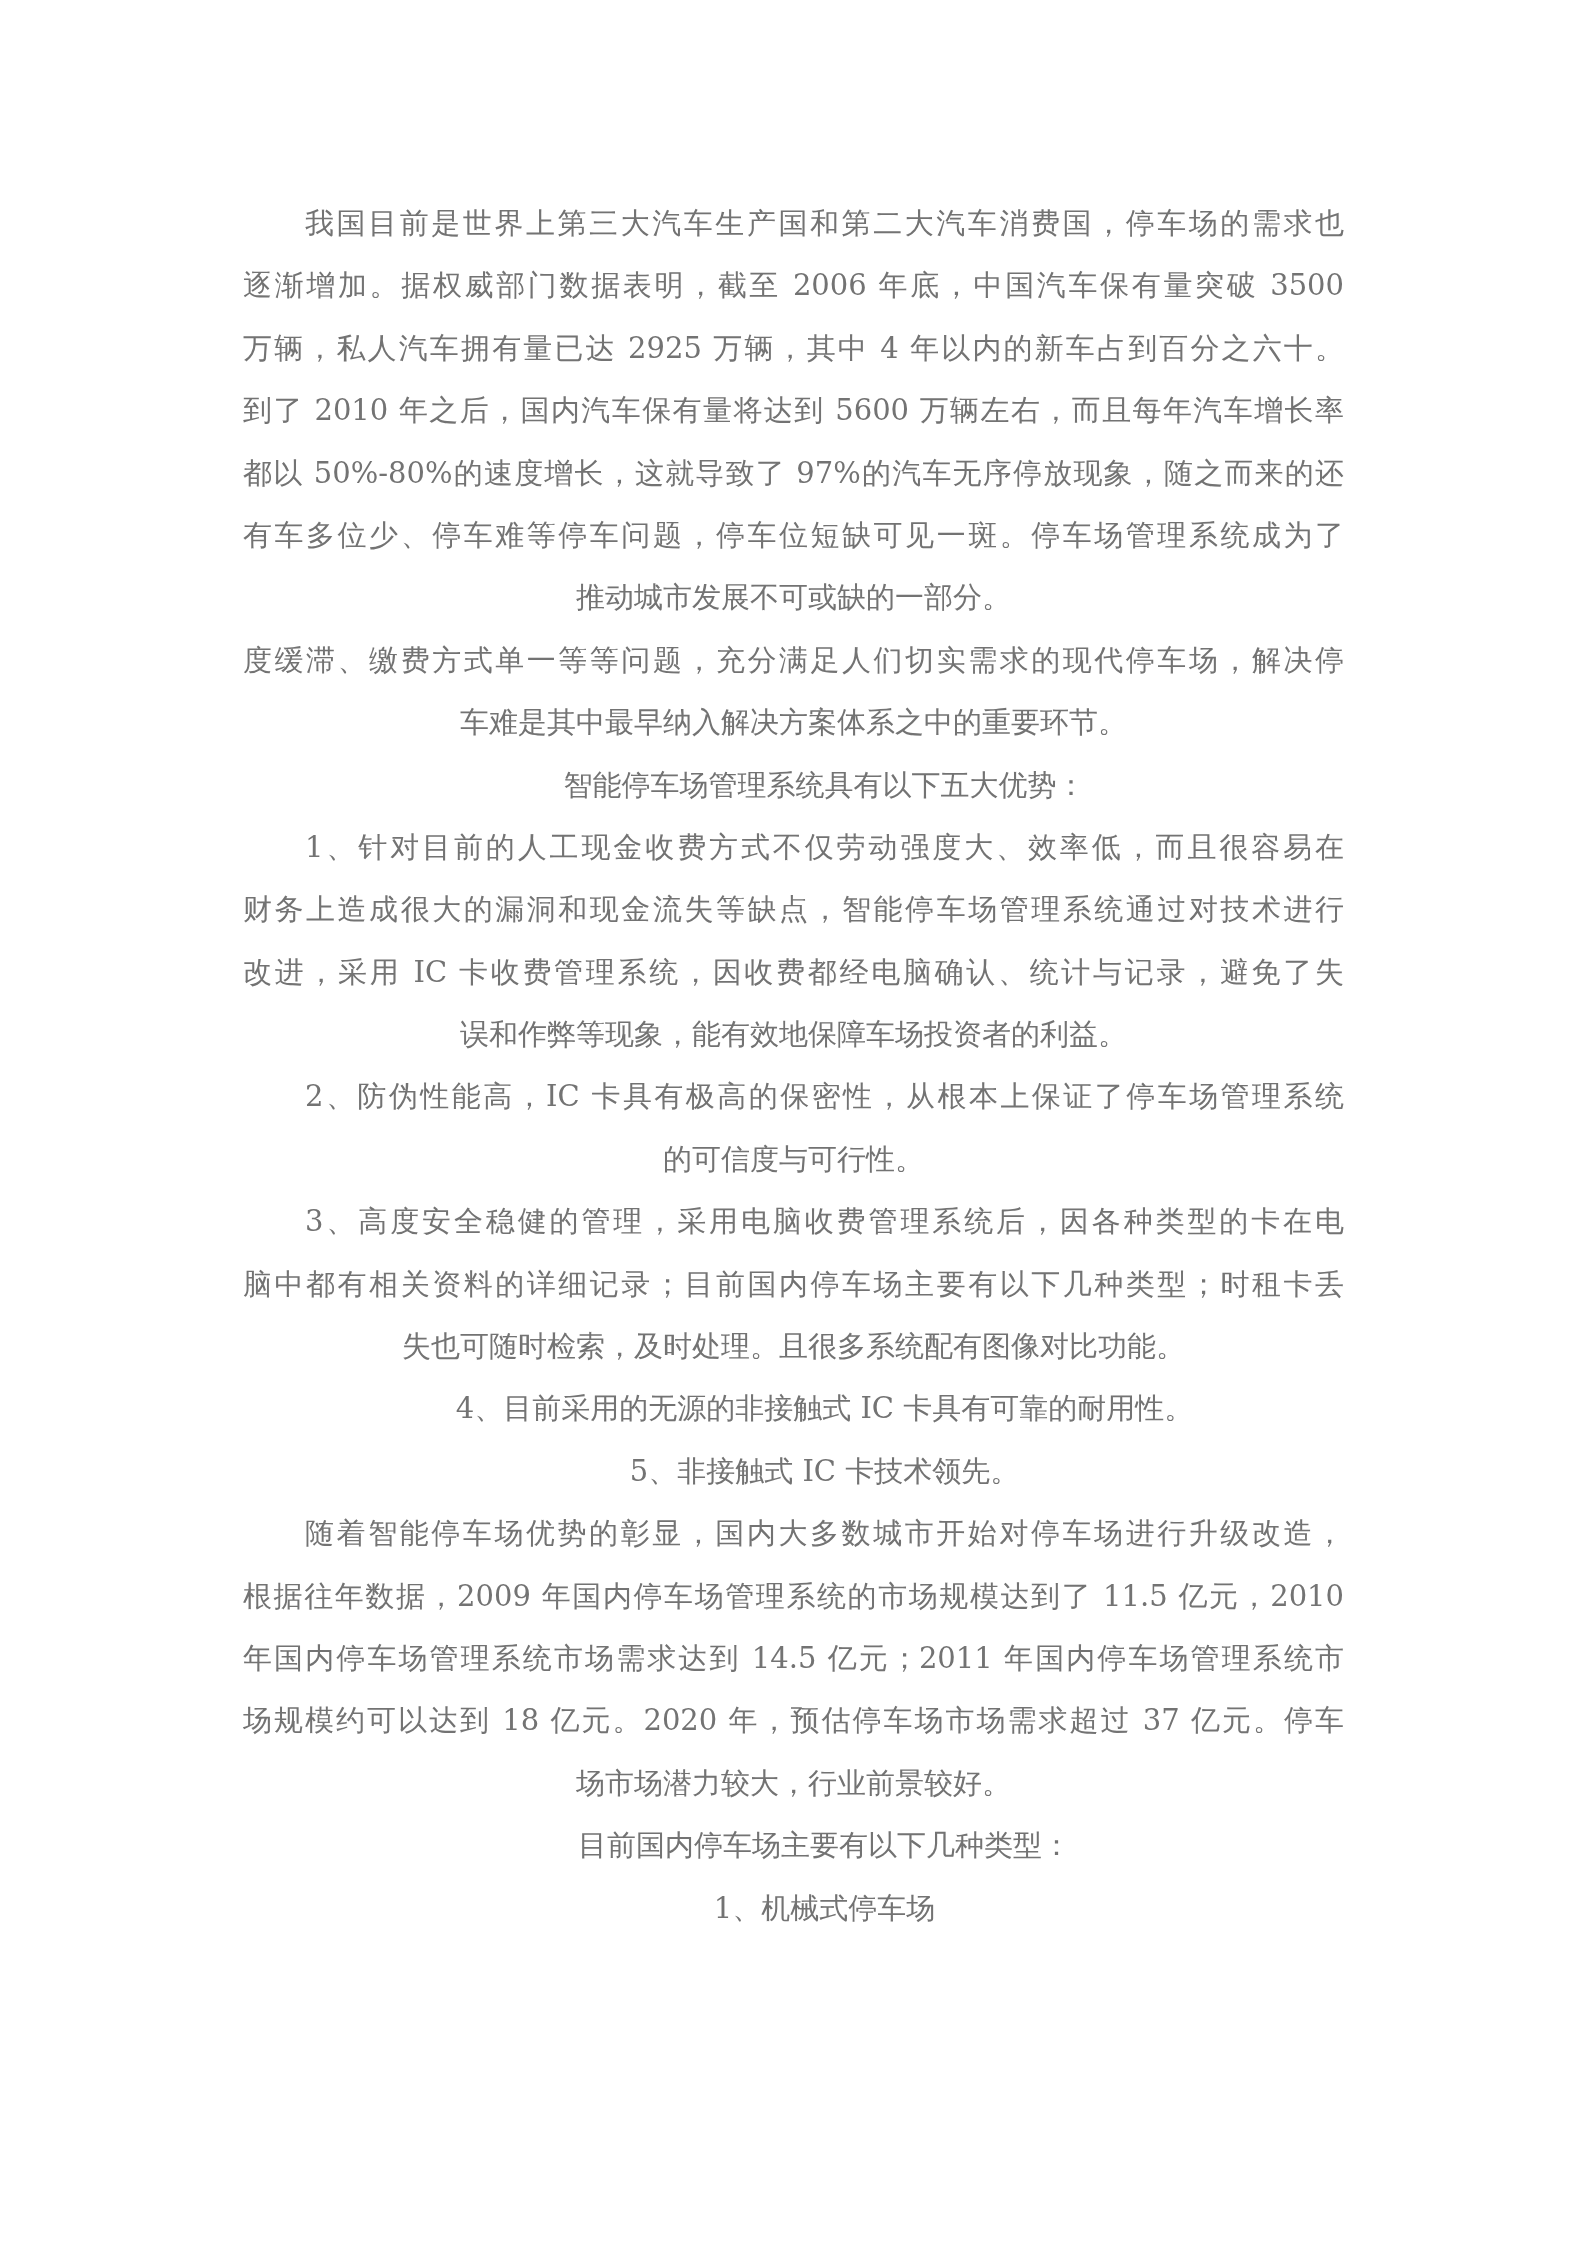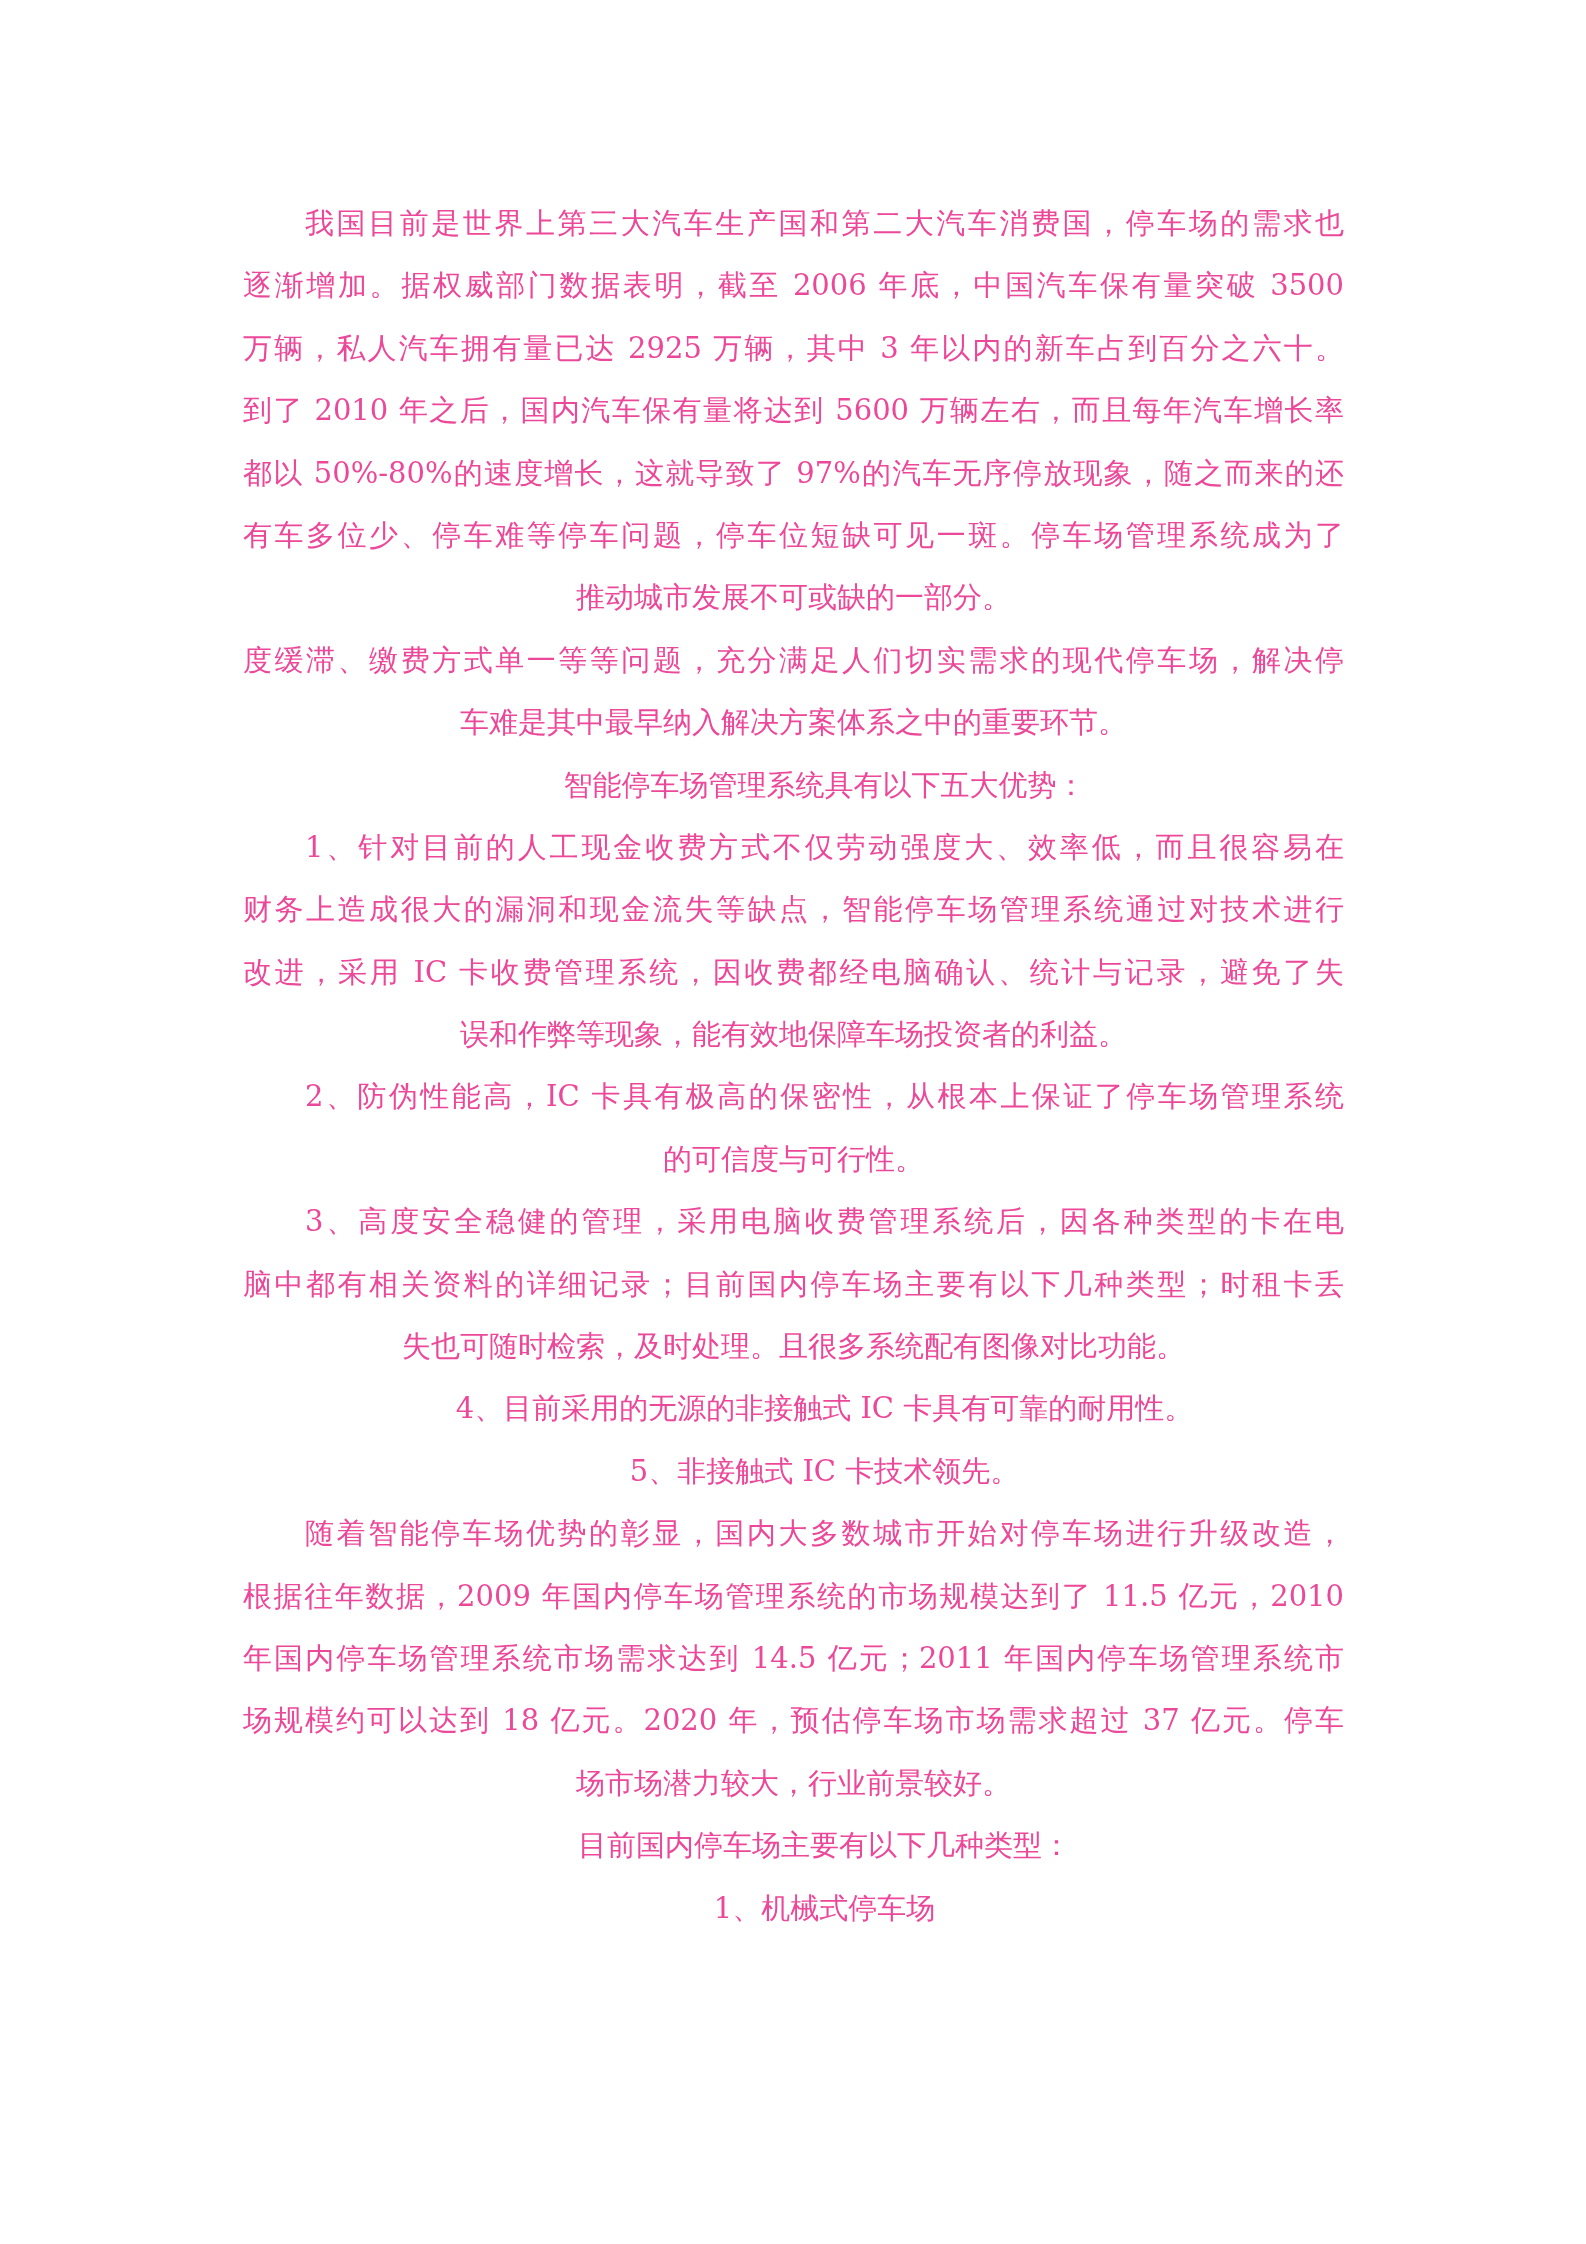--- a/index.html
+++ b/index.html
@@ -11,21 +11,21 @@
     width: 1586px;
     height: 2244px;
     position: relative;
     overflow: hidden;
   }
   .page {
     position: absolute;
     left: 243px;
     top: 192px;
     width: 1101px;
-    color: #ec4899;
+    color: #737373;
     font-family: "DejaVu Serif", "Liberation Serif", serif;
     font-size: 29px;
     line-height: 62.4px;
   }
   .line {
     display: block;
     height: 62.4px;
     white-space: nowrap;
     overflow: visible;
     text-align: center;
@@ -38,21 +38,21 @@
     padding-left: 62px;
   }
 </style>
 </head>
 <body>
 
 <div class="page">
   <div id="lines">
       <span class="line full indent">我国目前是世界上第三大汽车生产国和第二大汽车消费国，停车场的需求也</span>
       <span class="line full">逐渐增加。据权威部门数据表明，截至 2006 年底，中国汽车保有量突破 3500</span>
-      <span class="line full">万辆，私人汽车拥有量已达 2925 万辆，其中 3 年以内的新车占到百分之六十。</span>
+      <span class="line full">万辆，私人汽车拥有量已达 2925 万辆，其中 4 年以内的新车占到百分之六十。</span>
       <span class="line full">到了 2010 年之后，国内汽车保有量将达到 5600 万辆左右，而且每年汽车增长率</span>
       <span class="line full">都以 50%-80%的速度增长，这就导致了 97%的汽车无序停放现象，随之而来的还</span>
       <span class="line full">有车多位少、停车难等停车问题，停车位短缺可见一斑。停车场管理系统成为了</span>
       <span class="line">推动城市发展不可或缺的一部分。</span>
       <span class="line full">度缓滞、缴费方式单一等等问题，充分满足人们切实需求的现代停车场，解决停</span>
       <span class="line">车难是其中最早纳入解决方案体系之中的重要环节。</span>
       <span class="line indent">智能停车场管理系统具有以下五大优势：</span>
       <span class="line full indent">1、针对目前的人工现金收费方式不仅劳动强度大、效率低，而且很容易在</span>
       <span class="line full">财务上造成很大的漏洞和现金流失等缺点，智能停车场管理系统通过对技术进行</span>
       <span class="line full">改进，采用 IC 卡收费管理系统，因收费都经电脑确认、统计与记录，避免了失</span>

